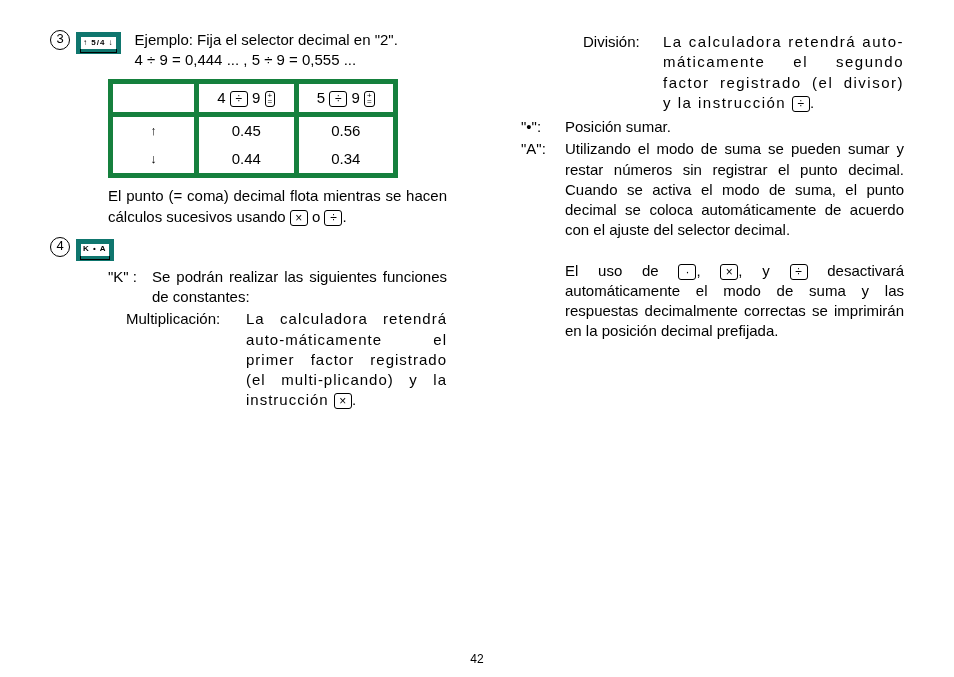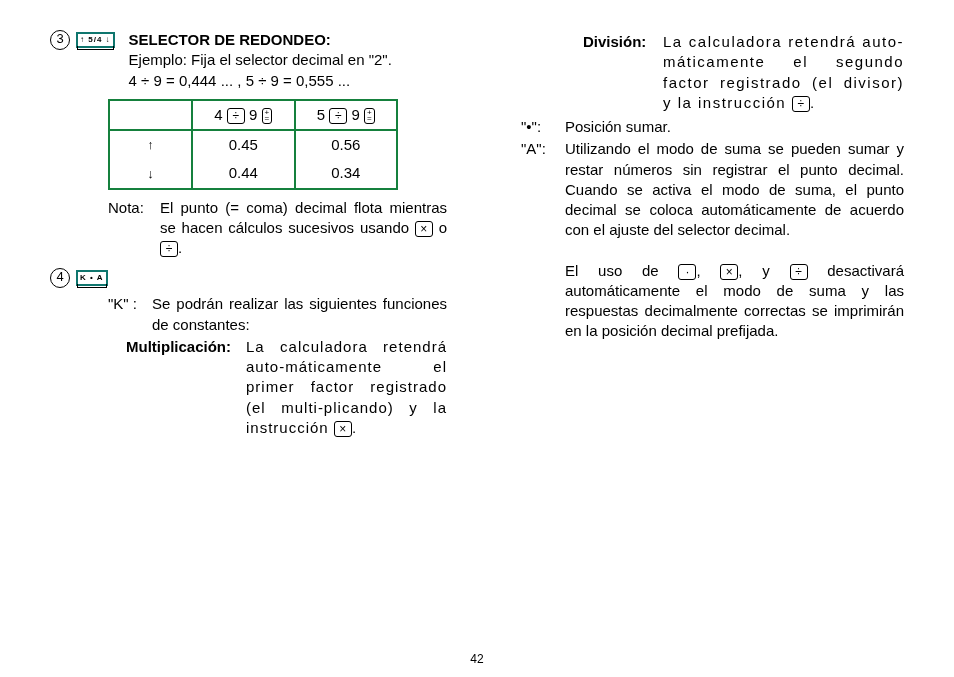--- a/index.html
+++ b/index.html
@@ -1,60 +1,59 @@
 <!DOCTYPE html>
 <html><head>
 <meta charset="utf-8">
 <style>
   html,body{margin:0;padding:0;background:#fff;color:#000;font-family:Helvetica,Arial,sans-serif;font-size:15px;line-height:1.35;}
   .page{width:954px;height:677px;box-sizing:border-box;padding:30px 50px 10px 50px;display:flex;flex-direction:column;}
   .cols{display:flex;gap:60px;flex:1;}
   .col{flex:1;}
   .section{display:flex;align-items:flex-start;margin-bottom:6px;}
   .circ{display:inline-block;border:1.5px solid #000;border-radius:50%;width:18px;height:18px;text-align:center;font-size:13px;line-height:16px;font-weight:500;margin-right:6px;}
-  .switch{display:inline-flex;align-items:center;border:2px solid #0f766e;padding:0 2px;font-size:8px;font-weight:bold;height:12px;vertical-align:middle;letter-spacing:1px;position:relative;}
+  .switch{display:inline-flex;align-items:center;border:5px solid #0f766e;padding:0 2px;font-size:8px;font-weight:bold;height:12px;vertical-align:middle;letter-spacing:1px;position:relative;}
   .switch::after{content:"";position:absolute;left:-1px;right:-1px;bottom:-4px;height:3px;border:1px solid #000;border-top:none;}
   .switch-wrap{display:flex;flex-direction:column;align-items:center;margin-right:14px;margin-top:2px;}
   .head{font-weight:bold;}
   .content{flex:1;}
   .indent1{margin-left:58px;}
   table.data{border-collapse:collapse;margin:8px 0 8px 0;width:290px}
-  table.data td,table.data th{border:2px solid #15803d;padding:4px 8px;text-align:center;font-weight:normal;}
+  table.data td,table.data th{border:5px solid #15803d;padding:4px 8px;text-align:center;font-weight:normal;}
   table.data td:first-child{width:65px;}
   .key{display:inline-block;border:1px solid #000;border-radius:3px;padding:0 3px;font-size:12px;line-height:14px;vertical-align:middle;min-width:10px;text-align:center;}
   .pm{display:inline-flex;flex-direction:column;border:1px solid #000;border-radius:3px;font-size:8px;line-height:6px;padding:1px 2px;vertical-align:middle;}
   .note{display:flex;margin-top:6px;}
   .note-label{width:52px;flex-shrink:0;}
   .note-body{flex:1;text-align:justify;}
   .just{text-align:justify;text-justify:inter-character;}
   .wide{letter-spacing:3px;}
   .deflist{display:flex;margin-top:2px;}
   .deflabel{width:44px;flex-shrink:0;}
   .defbody{flex:1;text-align:justify;}
-  .sublabel{width:120px;flex-shrink:0;font-weight:bold;}
+  .sublabel{width:120px;flex-shrink:0;font-weight:normal;}
   .sub-row{display:flex;margin-top:2px;}
   .sub-body{flex:1;text-align:justify;}
   .arrow{font-size:13px;}
   .pagenum{text-align:center;font-size:12px;margin-top:auto;}
 </style>
 </head>
 <body>
 
 <div class="page">
   <div class="cols">
 
     <div class="col">
 
       <div class="section">
         <span class="circ">3</span>
         <div class="switch-wrap">
           <div class="switch">↑ 5/4 ↓</div>
         </div>
         <div class="content">
-          <div class="head">SELECTOR DE REDONDEO:</div>
           <div>Ejemplo: Fija el selector decimal en "2".</div>
           <div>4 ÷ 9 = 0,444 ... ,  5 ÷ 9 = 0,555 ...</div>
         </div>
       </div>
 
       <div class="indent1">
         <table class="data">
           <tbody>
               <tr>
             <td></td>
@@ -84,21 +83,20 @@
           </tr>
           <tr>
             <td class="arrow" style="border-top:none">↓</td>
             <td style="border-top:none">0.44</td>
             <td style="border-top:none">0.34</td>
           </tr>
         </tbody>
           </table>
 
         <div class="note">
-          <div class="note-label">Nota:</div>
           <div class="note-body">
             <span class="just">El punto (= coma) decimal flota mientras se hacen cálculos sucesivos usando </span>
             <span class="key">×</span>
             <span> o </span>
             <span class="key">÷</span><span>.</span>
           </div>
         </div>
       </div>
 
       <div class="section" style="margin-top:10px">

